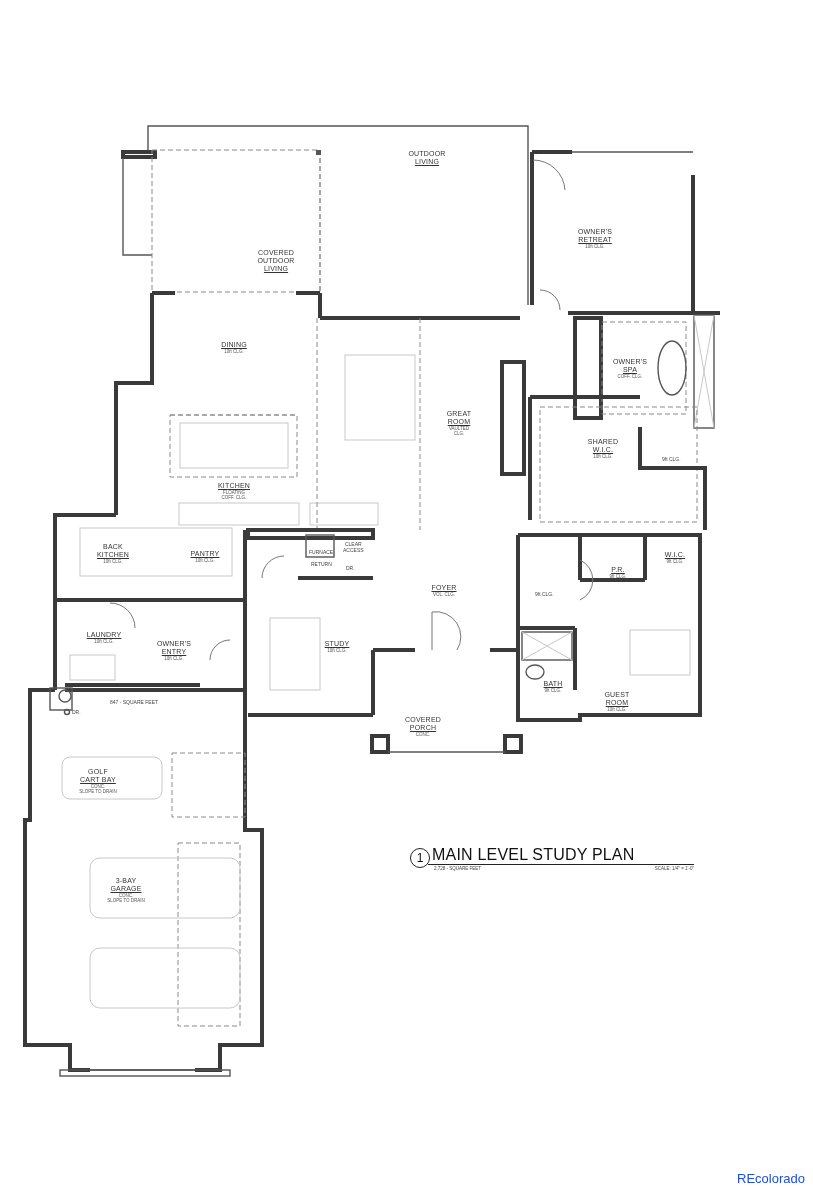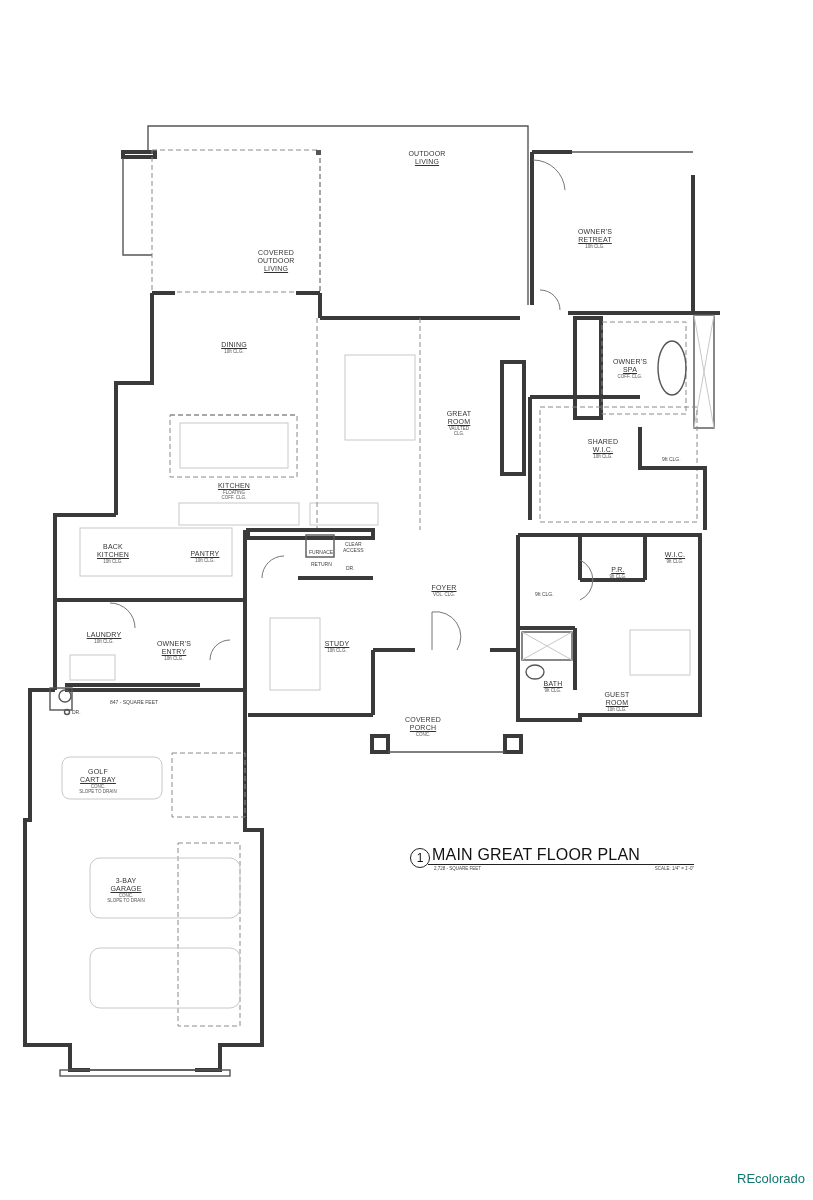--- a/index.html
+++ b/index.html
@@ -14,21 +14,21 @@
   .room-label .name { display:block; letter-spacing:0.2px; }
   .room-label .name.ul { text-decoration:underline; }
   .room-label .sub { display:block; font-size:4.5px; line-height:5px; color:#555; }
   .note { position:absolute; font-size:5px; color:#444; white-space:nowrap; }
   .title-block { position:absolute; left:410px; top:848px; width:284px; }
   .title-num { position:absolute; left:0; top:0; width:18px; height:18px; border:1px solid #222; border-radius:50%; font-size:12px; line-height:18px; text-align:center; color:#111; background:#fff; }
   .title-text { position:absolute; left:22px; top:-2px; font-size:16px; color:#111; letter-spacing:0.2px; white-space:nowrap; }
   .title-rule { position:absolute; left:18px; top:16px; width:266px; border-top:1.5px solid #222; }
   .title-sqft { position:absolute; left:24px; top:18px; font-size:4.5px; color:#444; }
   .title-scale { position:absolute; right:0; top:18px; font-size:4.5px; color:#444; }
-  .watermark { position:absolute; right:8px; bottom:14px; font-size:13px; color:#0f766e; }
+  .watermark { position:absolute; right:8px; bottom:14px; font-size:13px; color:#1d4ed8; }
 </style>
 </head>
 <body>
 
 <svg id="plan" viewBox="0 0 813 1200" xmlns="http://www.w3.org/2000/svg">
 
   <g>
     <polyline class="wall-thin" points="148,150 148,126 528,126 528,305"></polyline>
     <line class="dash" x1="320" y1="150" x2="320" y2="305"></line>
   </g>
@@ -256,19 +256,19 @@
 </div>
 <div class="note" style="left:311px; top:561px;">RETURN</div>
 <div class="note" style="left:346px; top:565px;">DR.</div>
 <div class="note" style="left:535px; top:591px;">9ft CLG.</div>
 <div class="note" style="left:662px; top:456px;">9ft CLG.</div>
 <div class="note" style="left:72px; top:709px;">DR.</div>
 <div class="note" style="left:110px; top:699px;">847 - SQUARE FEET</div>
 
 <div class="title-block">
   <div class="title-num">1</div>
-  <div class="title-text">MAIN GREAT FLOOR PLAN</div>
+  <div class="title-text">MAIN LEVEL STUDY PLAN</div>
   <div class="title-rule"></div>
   <div class="title-sqft">2,728 - SQUARE FEET</div>
   <div class="title-scale">SCALE: 1/4" = 1'-0"</div>
 </div>
 
 <div class="watermark">REcolorado</div>
 
 </body></html>

